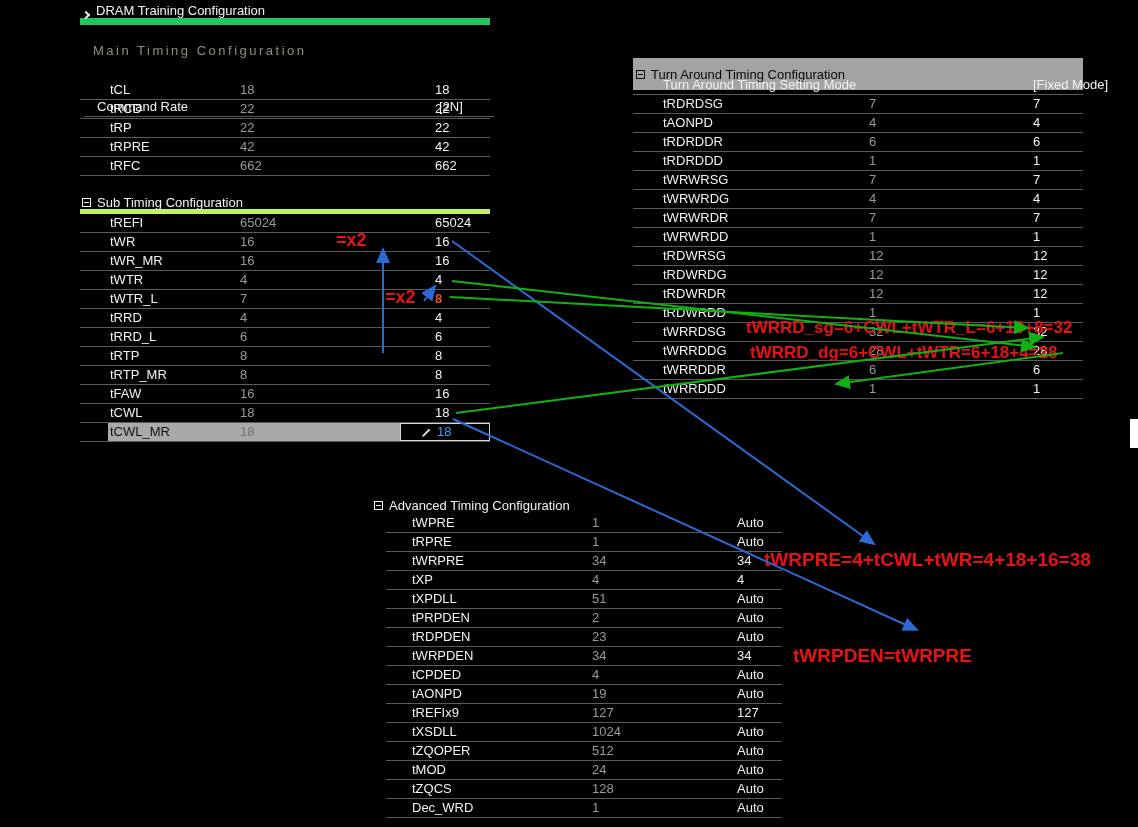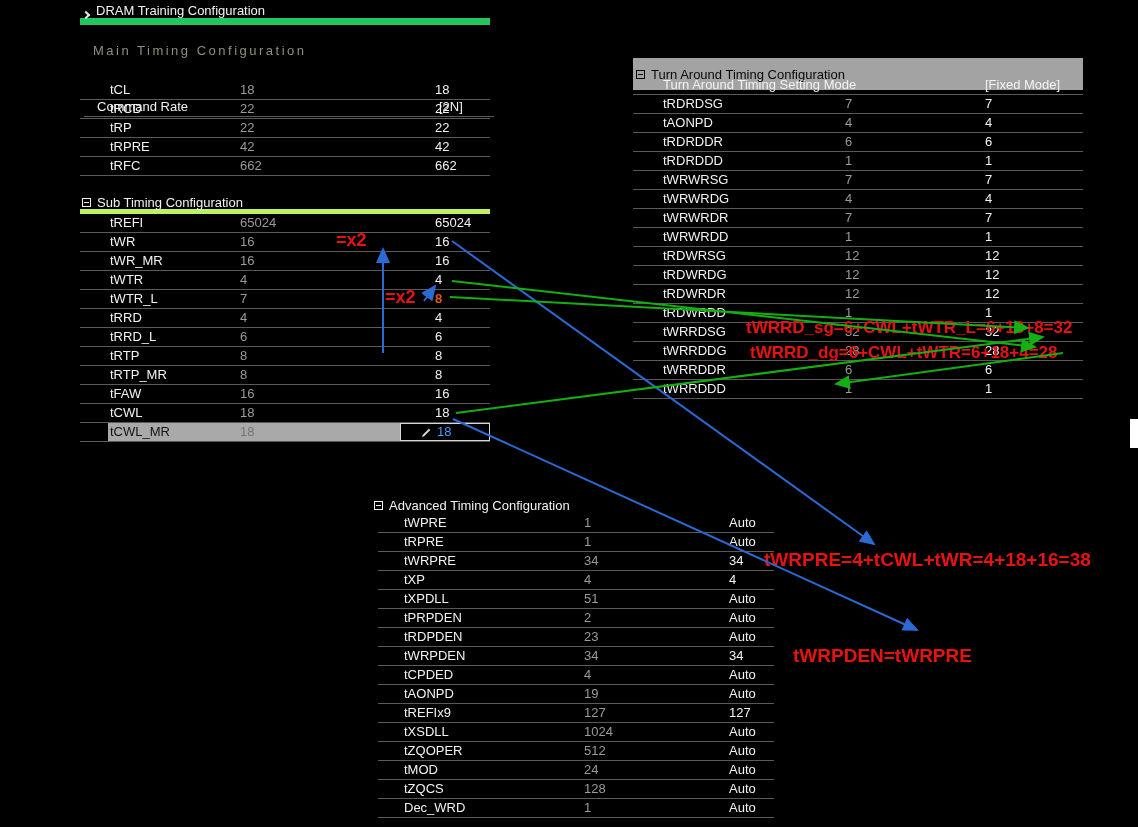--- a/index.html
+++ b/index.html
@@ -52,35 +52,35 @@
   .sel-row .c-cur { color:#767676; }
   .edit-box {
     position:absolute; left:320px; top:0; width:90px; height:18px; background:#000;
     border:1px solid #d8d8d8; display:flex; align-items:center; padding-left:20px; gap:5px;
   }
   .edit-val { color:#3aa0ff; }
   .pencil { display:flex; align-items:center; }
 
   
   .right-panel { left:633px; top:58px; width:450px; }
-  .right-panel .trow { grid-template-columns:212px 140px 98px; }
+  .right-panel .trow { grid-template-columns:212px 140px 98px;gap:24px; }
   .right-panel .trow .c-label { padding-left:30px; }
   .ta-header {
     position:absolute; left:0; top:0; width:450px; height:32px; background:#a3a3a3;
     color:#0a0a0a; display:flex; align-items:center; padding-left:3px;
   }
   .mode-row { position:absolute; left:0; top:18px; width:450px; }
   #ta-rows { position:absolute; left:0; top:37px; width:450px; }
 
   
   .bottom-panel { left:374px; top:496px; width:396px; }
   .bottom-panel .trow { grid-template-columns:206px 145px 45px; }
   .bottom-panel .trow .c-label { padding-left:26px; }
   .adv-head { position:absolute; left:0; top:0; width:396px; }
-  #adv-rows { position:absolute; left:4px; top:18px; width:396px; }
+  #adv-rows { position:absolute; left:12px; top:18px; width:396px; }
 
   
   .ann { position:absolute; color:#e81212; font-weight:bold; white-space:nowrap; }
   .overlay { position:absolute; left:0; top:0; pointer-events:none; }
   .scroll-thumb { position:absolute; left:1130px; top:419px; width:8px; height:29px; background:#fff; }
 </style>
 </head>
 <body>
 
 <div class="screen">

